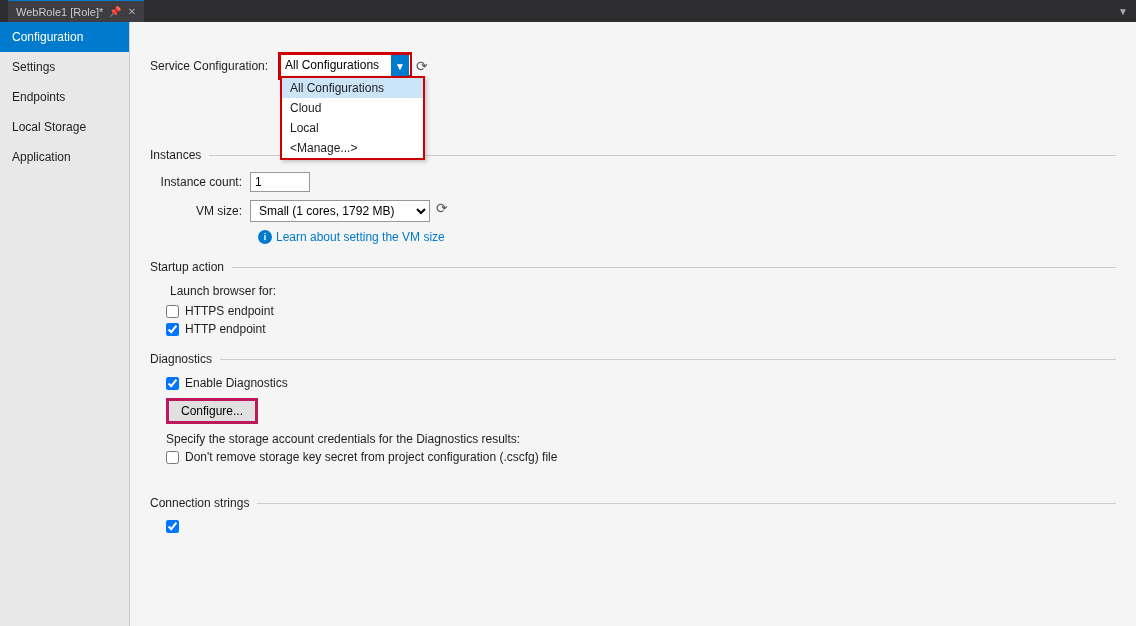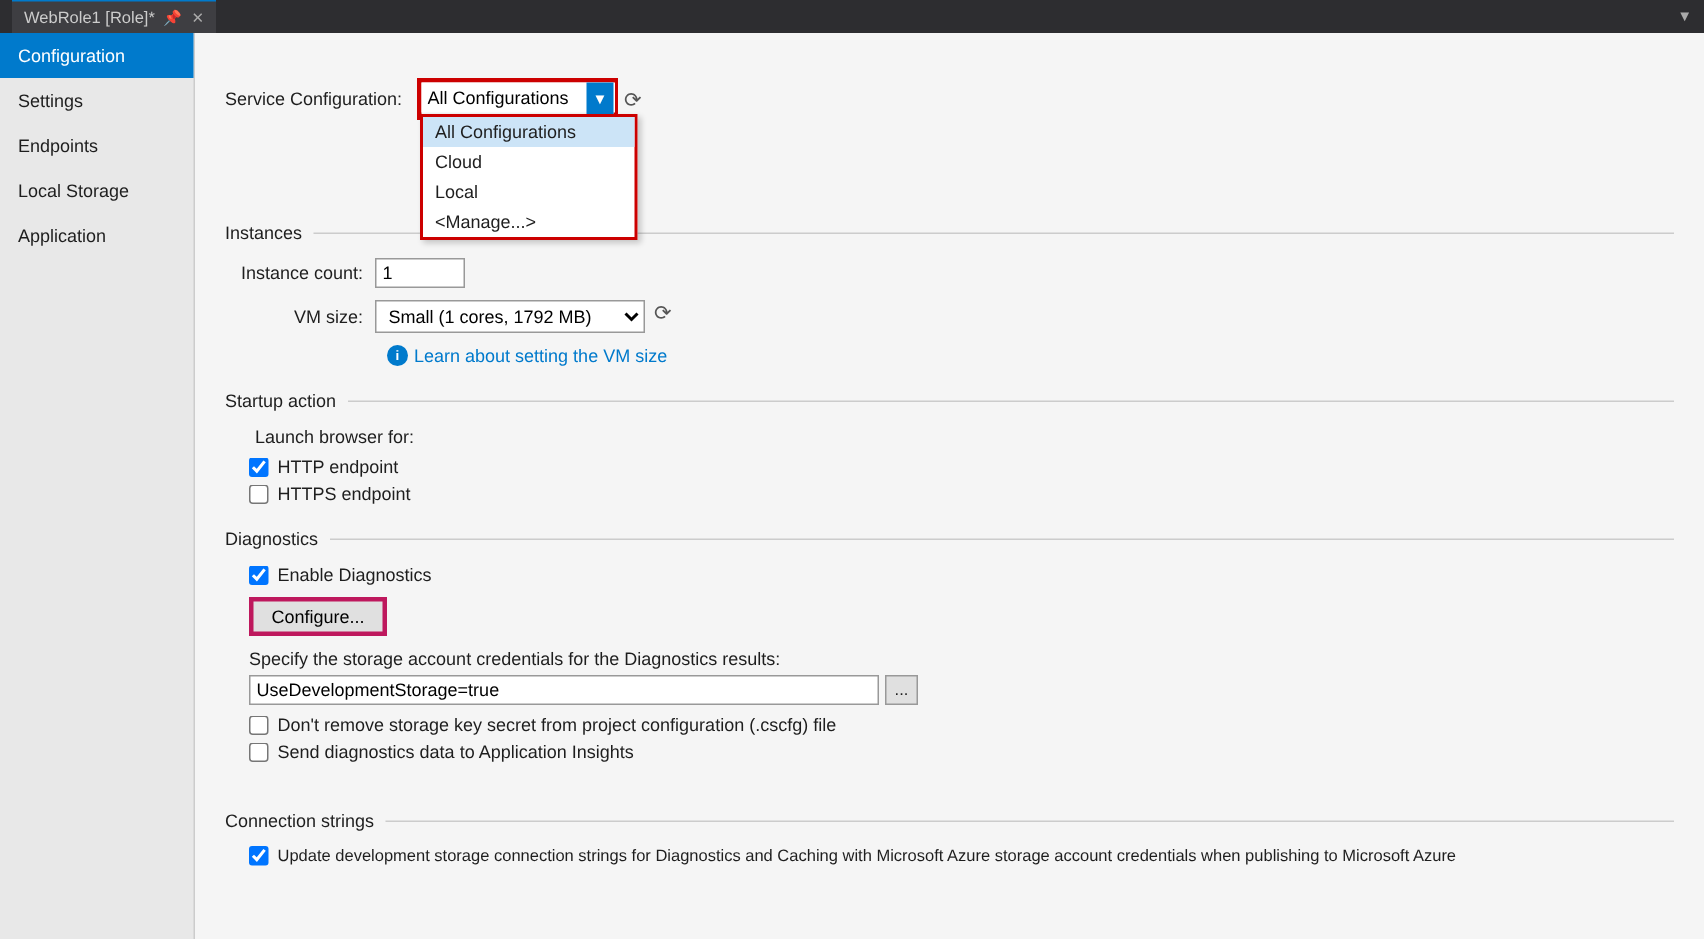--- a/index.html
+++ b/index.html
@@ -362,64 +362,55 @@
         <a class="learn-link">Learn about setting the VM size</a>
       </div>
     </div>
 
     <div class="startup-section">
       <div class="section-header">
         <span>Startup action</span>
       </div>
       <div class="launch-label">Launch browser for:</div>
       <div class="checkbox-row">
+        <input type="checkbox" style="">
+        <label>HTTPS endpoint</label>
+      </div>
+      <div class="checkbox-row">
         <input type="checkbox" checked="" style="">
         <label>HTTP endpoint</label>
-      </div>
-      <div class="checkbox-row">
-        <input type="checkbox" style="">
-        <label>HTTPS endpoint</label>
       </div>
     </div>
 
     <div class="diagnostics-section">
       <div class="section-header">
         <span>Diagnostics</span>
       </div>
 
       <div class="checkbox-row">
         <input type="checkbox" checked="" style="">
         <label>Enable Diagnostics</label>
       </div>
 
       <button class="configure-btn">Configure...</button>
 
 
       <div style="margin-left:16px; margin-bottom:4px; font-size:12px;">Specify the storage account credentials for the Diagnostics results:</div>
 
-      <div class="storage-input-row">
-        <input type="text" class="storage-input" value="UseDevelopmentStorage=true" style="">
-        <div class="browse-btn">...</div>
-      </div>
 
       <div class="checkbox-row">
         <input type="checkbox" style="">
         <label>Don't remove storage key secret from project configuration (.cscfg) file</label>
       </div>
 
-      <div class="checkbox-row">
-        <input type="checkbox" style="">
-        <label>Send diagnostics data to Application Insights</label>
-      </div>
     </div>
 
     <div class="connection-section">
       <div class="section-header">
         <span>Connection strings</span>
       </div>
       <div class="checkbox-row">
         <input type="checkbox" checked="" style="">
-        <label style="font-size:11px;">Update development storage connection strings for Diagnostics and Caching with Microsoft Azure storage account credentials when publishing to Microsoft Azure</label>
       </div>
     </div>
 
   </div>
 </div>
 
 </body></html>

